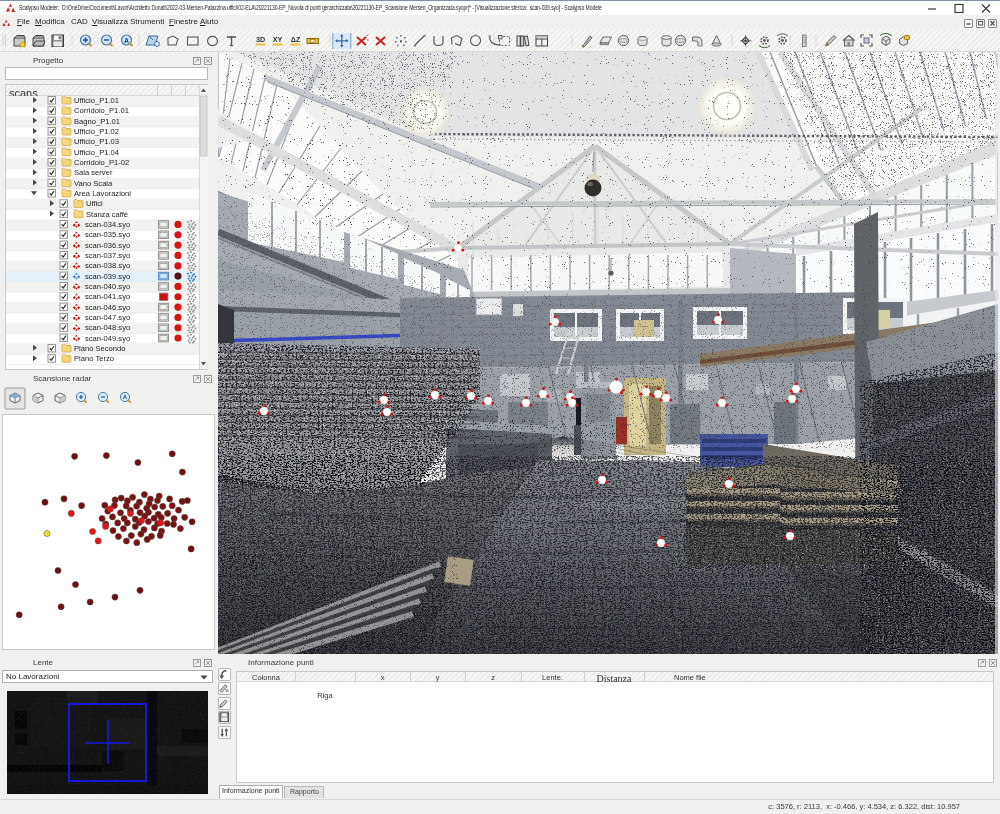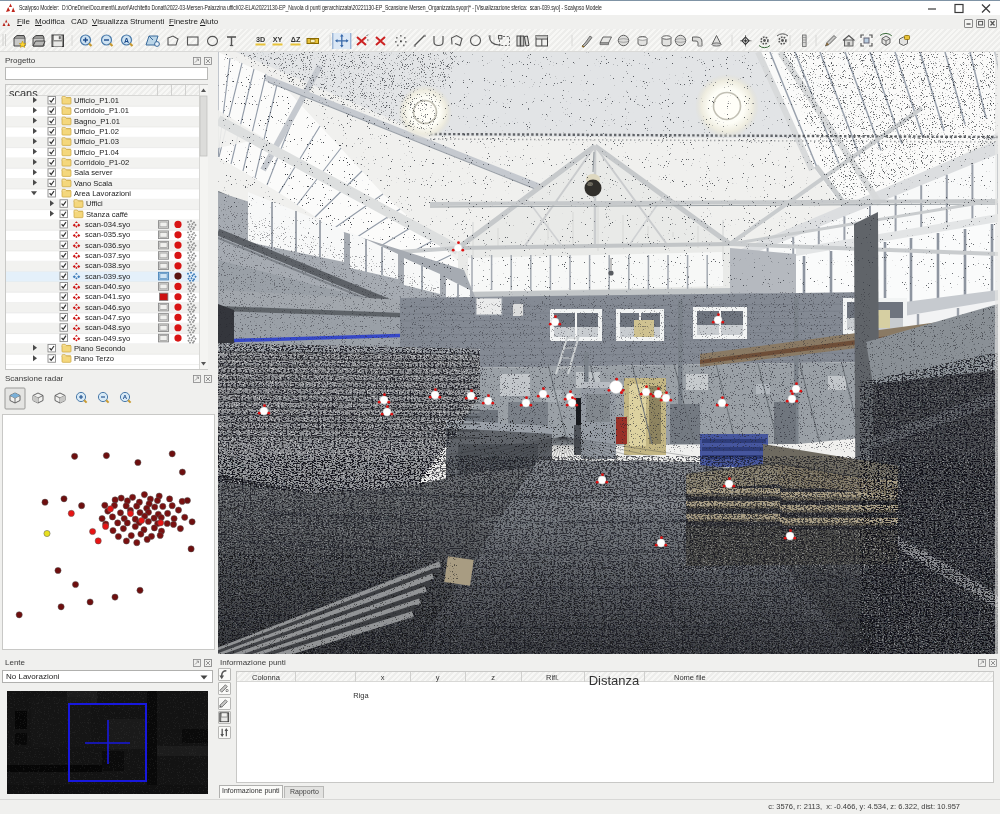--- a/index.html
+++ b/index.html
@@ -1,19 +1,19 @@
 <!DOCTYPE html>
 <html><head><meta charset="utf-8"><style>
 *{margin:0;padding:0;box-sizing:border-box;}
 html,body{width:1000px;height:814px;overflow:hidden;background:#f0f0ee;
   font-family:"Liberation Sans",sans-serif;-webkit-font-smoothing:antialiased;}
 .abs{position:absolute;}
 #app{position:relative;width:1000px;height:814px;}
 .hatch{background:repeating-linear-gradient(135deg,#ededeb 0 2px,#f7f7f5 2px 4px);}
-.ptitle{font-size:8px;color:#3a3a3a;}
+.ptitle{font-size:8px;color:#3a3a3a;margin-left:28px;}
 .winbtn{position:absolute;width:9px;height:9px;border:1px solid #8a8a8a;background:#f4f4f2;border-radius:1px;}
 </style></head><body>
 <div id="app">
 
 <div class="abs" style="left:0;top:0;width:1000px;height:15px;background:#ffffff;border-top:1px solid #7f93a5;"></div>
 <svg class="abs" style="left:5px;top:3px" width="11" height="10" viewBox="0 0 11 10">
  <path d="M1 9 L3.2 4 L5 8 Z" fill="#c0261c"></path>
       <path d="M4 4 L5.5 0.5 L7 4 Z" fill="#c0261c"></path>
       <path d="M6.5 9 L8.2 4.6 L10 9 Z" fill="#c0261c"></path>
 </svg>
@@ -1555,31 +1555,31 @@
     </svg>
 <div class="abs" style="left:218px;top:725.6px;width:13px;height:13px;background:#fafaf8;border:1px solid #b8b8b6;border-radius:1px;"></div>
 <svg class="abs" style="left:218px;top:725.6px" width="13" height="13" viewBox="0 0 14 14">
       <path d="M4.5 3 L4.5 11 M9 11 L9 3" fill="none" stroke="#555" stroke-width="1.4"></path>
       <path d="M2.5 8.5 L4.5 11.5 L6.5 8.5 Z M7 5.5 L9 2.5 L11 5.5 Z" fill="#555"></path>
     </svg>
 <div class="abs" style="left:236px;top:671px;width:758px;height:112px;background:#ffffff;border:1px solid #c8c8c6;"></div>
 <div class="abs hatch" style="left:237px;top:672px;width:756px;height:10px;border-bottom:1px solid #d8d8d6;"></div>
 <div class="abs" style="left:237px;top:673px;width:58px;font-size:7.5px;color:#333;text-align:center;">Colonna</div>
 <div class="abs" style="left:295px;top:672px;width:1px;height:10px;background:#d0d0ce;"></div>
-<div class="abs" style="left:295px;top:691px;width:60px;font-size:7.5px;color:#333;text-align:center;margin-left:36px;">Riga</div>
+<div class="abs" style="left:295px;top:691px;width:60px;font-size:7.5px;color:#333;text-align:center;">Riga</div>
 <div class="abs" style="left:355px;top:672px;width:1px;height:10px;background:#d0d0ce;"></div>
 <div class="abs" style="left:355px;top:673px;width:55px;font-size:7.5px;color:#333;text-align:center;">x</div>
 <div class="abs" style="left:410px;top:672px;width:1px;height:10px;background:#d0d0ce;"></div>
 <div class="abs" style="left:410px;top:673px;width:55px;font-size:7.5px;color:#333;text-align:center;">y</div>
 <div class="abs" style="left:465px;top:672px;width:1px;height:10px;background:#d0d0ce;"></div>
 <div class="abs" style="left:465px;top:673px;width:56px;font-size:7.5px;color:#333;text-align:center;">z</div>
 <div class="abs" style="left:521px;top:672px;width:1px;height:10px;background:#d0d0ce;"></div>
-<div class="abs" style="left:521px;top:673px;width:63px;font-size:7.5px;color:#333;text-align:center;">Rifl.</div>
+<div class="abs" style="left:521px;top:673px;width:63px;font-size:7.5px;color:#333;text-align:center;">Lente.</div>
 <div class="abs" style="left:584px;top:672px;width:1px;height:10px;background:#d0d0ce;"></div>
-<div class="abs" style="left:584px;top:673px;width:60px;font-size:13px;color:#333;text-align:center;">Distanza</div>
+<div class="abs" style="left:584px;top:673px;width:60px;font-size:10px;color:#333;text-align:center;font-family:Liberation Serif, serif;">Distanza</div>
 <div class="abs" style="left:644px;top:672px;width:1px;height:10px;background:#d0d0ce;"></div>
 <div class="abs" style="left:644px;top:673px;width:349px;font-size:7.5px;color:#333;text-align:left;margin-left:30px;">Nome file</div>
 
 <div class="abs" style="left:215px;top:783px;width:785px;height:16px;background:#f0f0ee;"></div>
 <div class="abs" style="left:219px;top:785px;width:64px;height:13px;background:#fbfbf9;border:1px solid #b0b0ae;border-bottom:none;"></div>
 <div class="abs" style="left:222px;top:787px;font-size:7px;color:#333;">Informazione punti</div>
 <div class="abs" style="left:284px;top:786px;width:40px;height:12px;background:#e2e2e0;border:1px solid #b8b8b6;border-bottom:none;"></div>
 <div class="abs" style="left:290px;top:788px;font-size:7px;color:#444;">Rapporto</div>
 
 <div class="abs" style="left:0;top:799px;width:1000px;height:15px;background:#f0f0ee;border-top:1px solid #d8d8d6;"></div>

